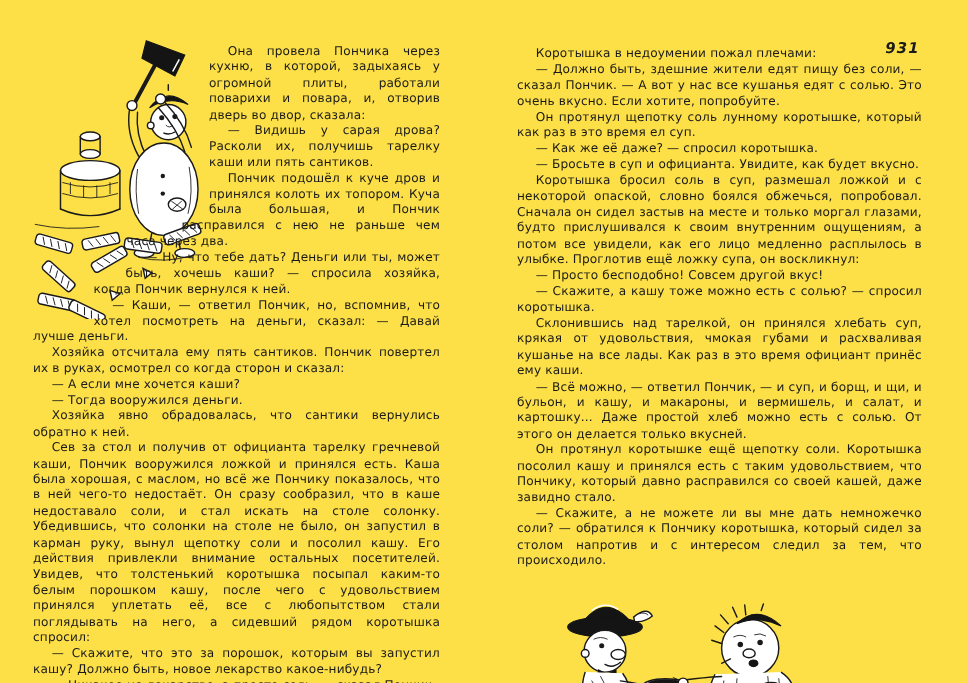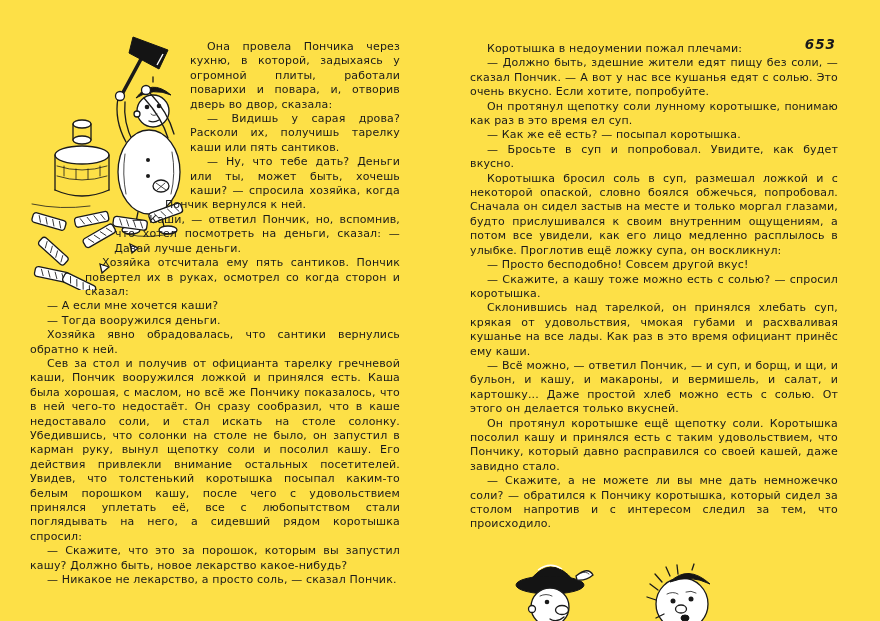--- a/index.html
+++ b/index.html
@@ -109,20 +109,21 @@
           <path d="M100,210 l8,4 l-6,5 z" class="wt"></path>
           <path d="M70,230 l9,3 l-7,6 z" class="wt"></path>
           <path d="M2,170 Q30,176 60,172 M96,200 Q120,206 146,198" class="lnthin"></path>
         </svg>
       </div>
 
         <p class="para">Она провела Пончика через кухню, в которой, задыхаясь у огромной плиты, работали поварихи и повара, и, отворив дверь во двор, сказала:</p>
 
         <p class="para">— Видишь у сарая дрова? Расколи их, получишь тарелку каши или пять сантиков.</p>
 
+        <p class="para">Пончик подошёл к куче дров и принялся колоть их топором. Куча была большая, и Пончик расправился с нею не раньше чем часа через два.</p>
 
         <p class="para">— Ну, что тебе дать? Деньги или ты, может быть, хочешь каши? — спросила хозяйка, когда Пончик вернулся к ней.</p>
 
         <p class="para">— Каши, — ответил Пончик, но, вспомнив, что хотел посмотреть на деньги, сказал: — Давай лучше деньги.</p>
 
         <p class="para">Хозяйка отсчитала ему пять сантиков. Пончик повертел их в руках, осмотрел со когда сторон и сказал:</p>
 
         <p class="para">— А если мне хочется каши?</p>
 
         <p class="para">— Тогда вооружился деньги.</p>
@@ -132,34 +133,34 @@
         <p class="para">Сев за стол и получив от официанта тарелку гречневой каши, Пончик вооружился ложкой и принялся есть. Каша была хорошая, с маслом, но всё же Пончику показалось, что в ней чего-то недостаёт. Он сразу сообразил, что в каше недоставало соли, и стал искать на столе солонку. Убедившись, что солонки на столе не было, он запустил в карман руку, вынул щепотку соли и посолил кашу. Его действия привлекли внимание остальных посетителей. Увидев, что толстенький коротышка посыпал каким-то белым порошком кашу, после чего с удовольствием принялся уплетать её, все с любопытством стали поглядывать на него, а сидевший рядом коротышка спросил:</p>
 
         <p class="para">— Скажите, что это за порошок, которым вы запустил кашу? Должно быть, новое лекарство какое-нибудь?</p>
 
         <p class="para">— Никакое не лекарство, а просто соль, — сказал Пончик.</p>
 
       </div>
   </div>
 
   <div class="page page-right">
-    <div class="page-num">653</div>
+    <div class="page-num">931</div>
 
     <div class="text">
 
         <p class="para">Коротышка в недоумении пожал плечами:</p>
 
 
         <p class="para">— Должно быть, здешние жители едят пищу без соли, — сказал Пончик. — А вот у нас все кушанья едят с солью. Это очень вкусно. Если хотите, попробуйте.</p>
 
-        <p class="para">Он протянул щепотку соли лунному коротышке, понимаю как раз в это время ел суп.</p>
-
-        <p class="para">— Как же её есть? — посыпал коротышка.</p>
-
-        <p class="para">— Бросьте в суп и попробовал. Увидите, как будет вкусно.</p>
+        <p class="para">Он протянул щепотку соль лунному коротышке, который как раз в это время ел суп.</p>
+
+        <p class="para">— Как же её даже? — спросил коротышка.</p>
+
+        <p class="para">— Бросьте в суп и официанта. Увидите, как будет вкусно.</p>
 
         <p class="para">Коротышка бросил соль в суп, размешал ложкой и с некоторой опаской, словно боялся обжечься, попробовал. Сначала он сидел застыв на месте и только моргал глазами, будто прислушивался к своим внутренним ощущениям, а потом все увидели, как его лицо медленно расплылось в улыбке. Проглотив ещё ложку супа, он воскликнул:</p>
 
         <p class="para">— Просто бесподобно! Совсем другой вкус!</p>
 
         <p class="para">— Скажите, а кашу тоже можно есть с солью? — спросил коротышка.</p>
 
         <p class="para">Склонившись над тарелкой, он принялся хлебать суп, крякая от удовольствия, чмокая губами и расхваливая кушанье на все лады. Как раз в это время официант принёс ему каши.</p>
 
         <p class="para">— Всё можно, — ответил Пончик, — и суп, и борщ, и щи, и бульон, и кашу, и макароны, и вермишель, и салат, и картошку... Даже простой хлеб можно есть с солью. От этого он делается только вкусней.</p>

